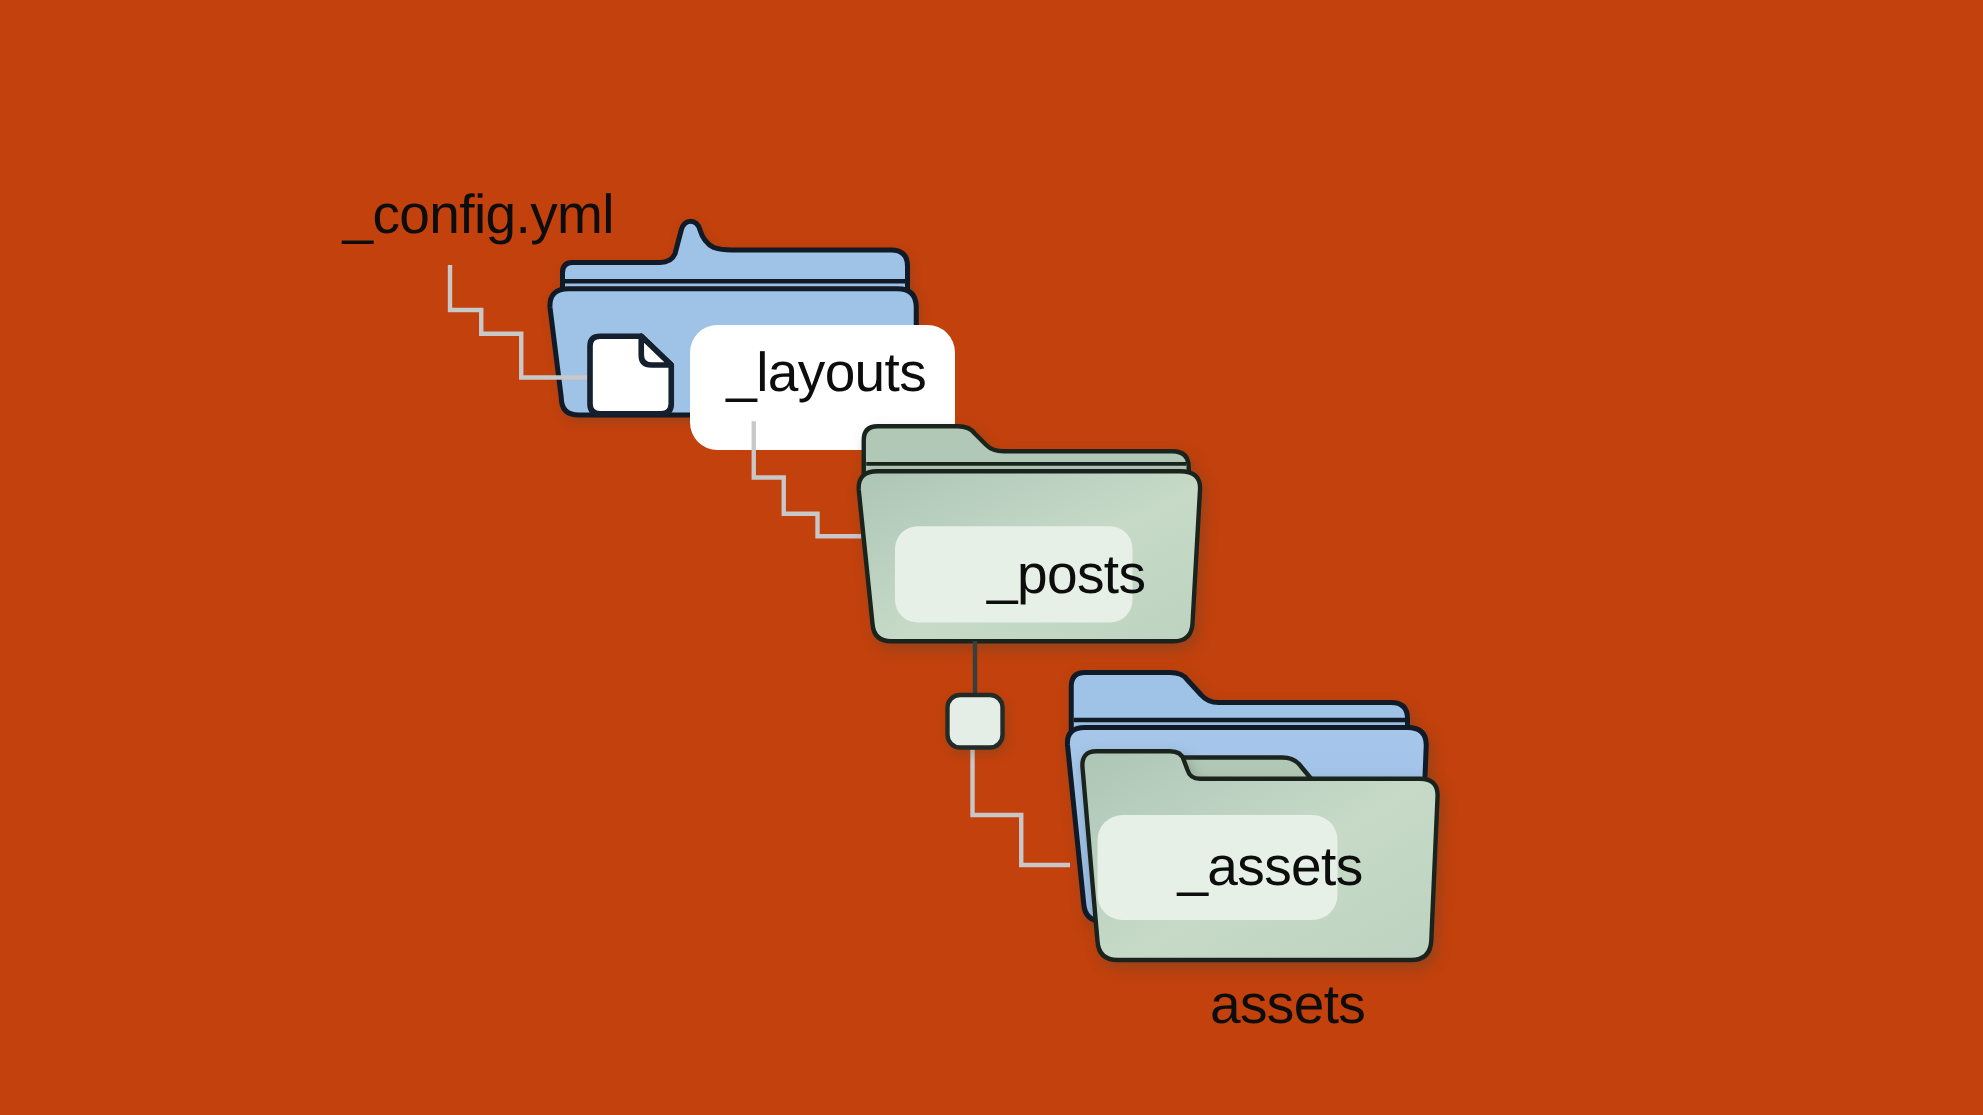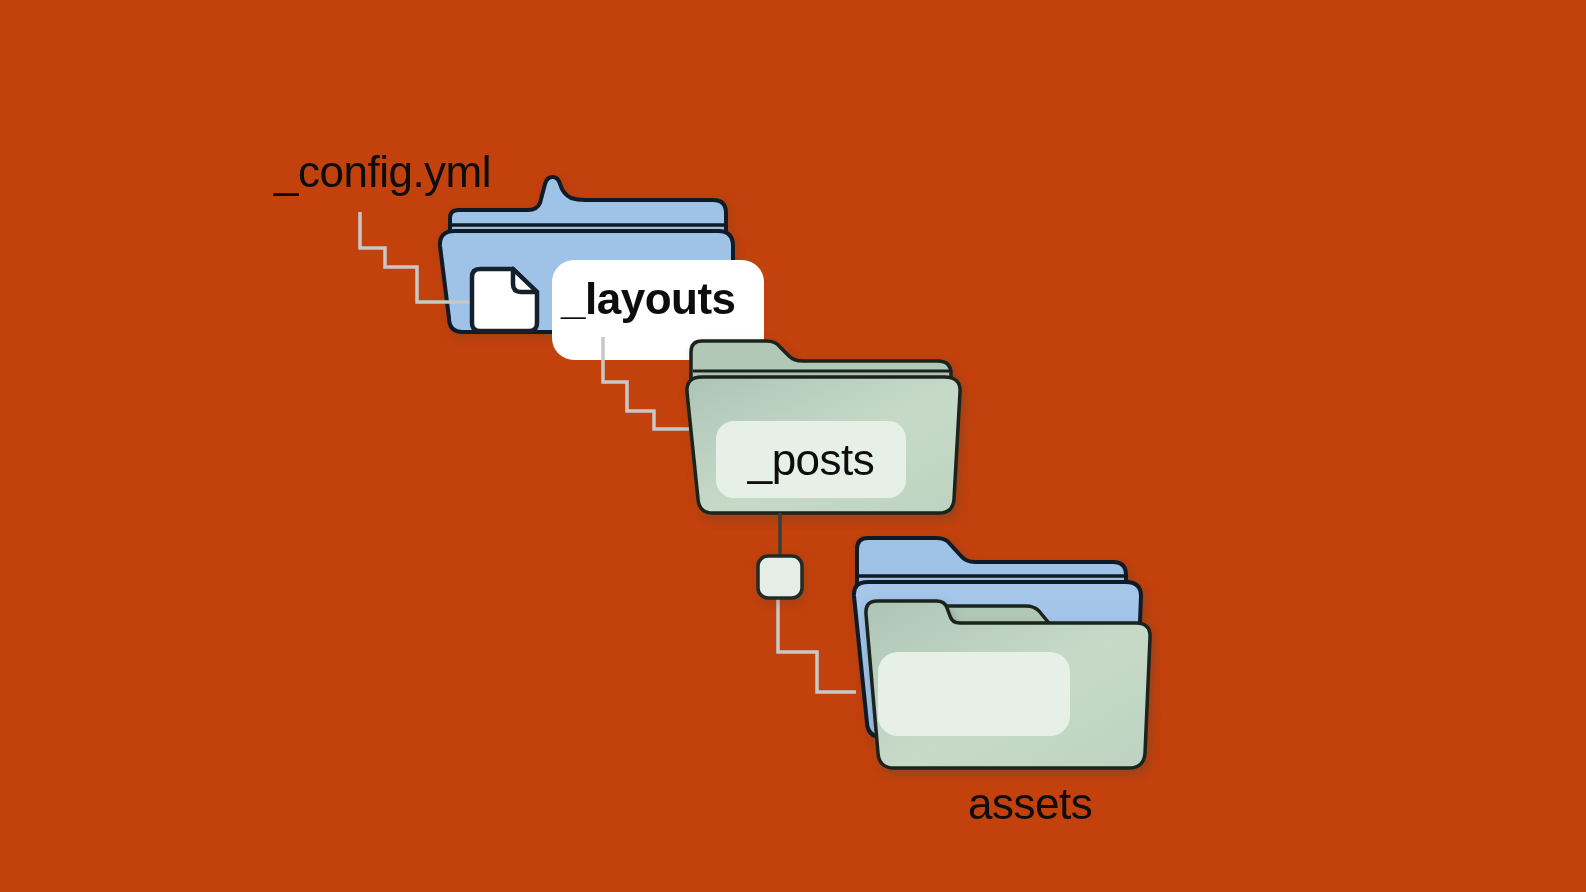--- a/index.html
+++ b/index.html
@@ -21,20 +21,21 @@
     line-height:1;
     white-space:nowrap;
   }
   .plate-label{
     position:absolute;
     display:flex;align-items:center;justify-content:center;
     color:#0d0d0d;
     font-size:44px;
     letter-spacing:-0.5px;
     white-space:nowrap;
+    padding-left:42px;
   }
 </style>
 </head>
 <body>
 
 <div id="stage">
 
   <svg id="diagram-svg" viewBox="0 0 1586 892">
     <defs>
       <linearGradient id="gGreenBody" x1="0" y1="0" x2="1" y2="1">
@@ -86,19 +87,20 @@
 
     <g>
       <path fill="#b1c8b6" stroke="#1a241d" stroke-width="3.5" stroke-linejoin="round" d="M 944 606 L 1026 606 Q 1034 606 1039 611 L 1058 634 L 944 634 Z"></path>
       <path class="sh" fill="url(#gGreenBody)" stroke="#1a241d" stroke-width="3.5" stroke-linejoin="round" d="M 877 601 L 936 601 Q 945 601 947 608 L 950 616 Q 952 623 960 623 L 1136 623 Q 1151 623 1150 638 L 1145 753 Q 1144 768 1129 768 L 894 768 Q 879 768 878 753 L 866 614 Q 865 601 877 601 Z"></path>
       <rect x="878" y="652" width="192" height="84" rx="20" fill="#e6f0e7"></rect>
     </g>
   </svg>
 
   <div class="label" style="left:274px;top:150px;">_config.yml</div>
 
-  <div class="label" style="left:561px;top:277px;font-weight:bold;">_layouts</div>
+  <div class="label" style="left:581px;top:277px;">_layouts</div>
 
   <div class="plate-label" style="left:716px;top:421px;width:190px;height:77px;">_posts</div>
 
+  <div class="plate-label" style="left:878px;top:652px;width:192px;height:84px;">_assets</div>
 
   <div class="label" style="left:920px;top:782px;margin-left:48px;">assets</div>
 </div>
 
 </body></html>

